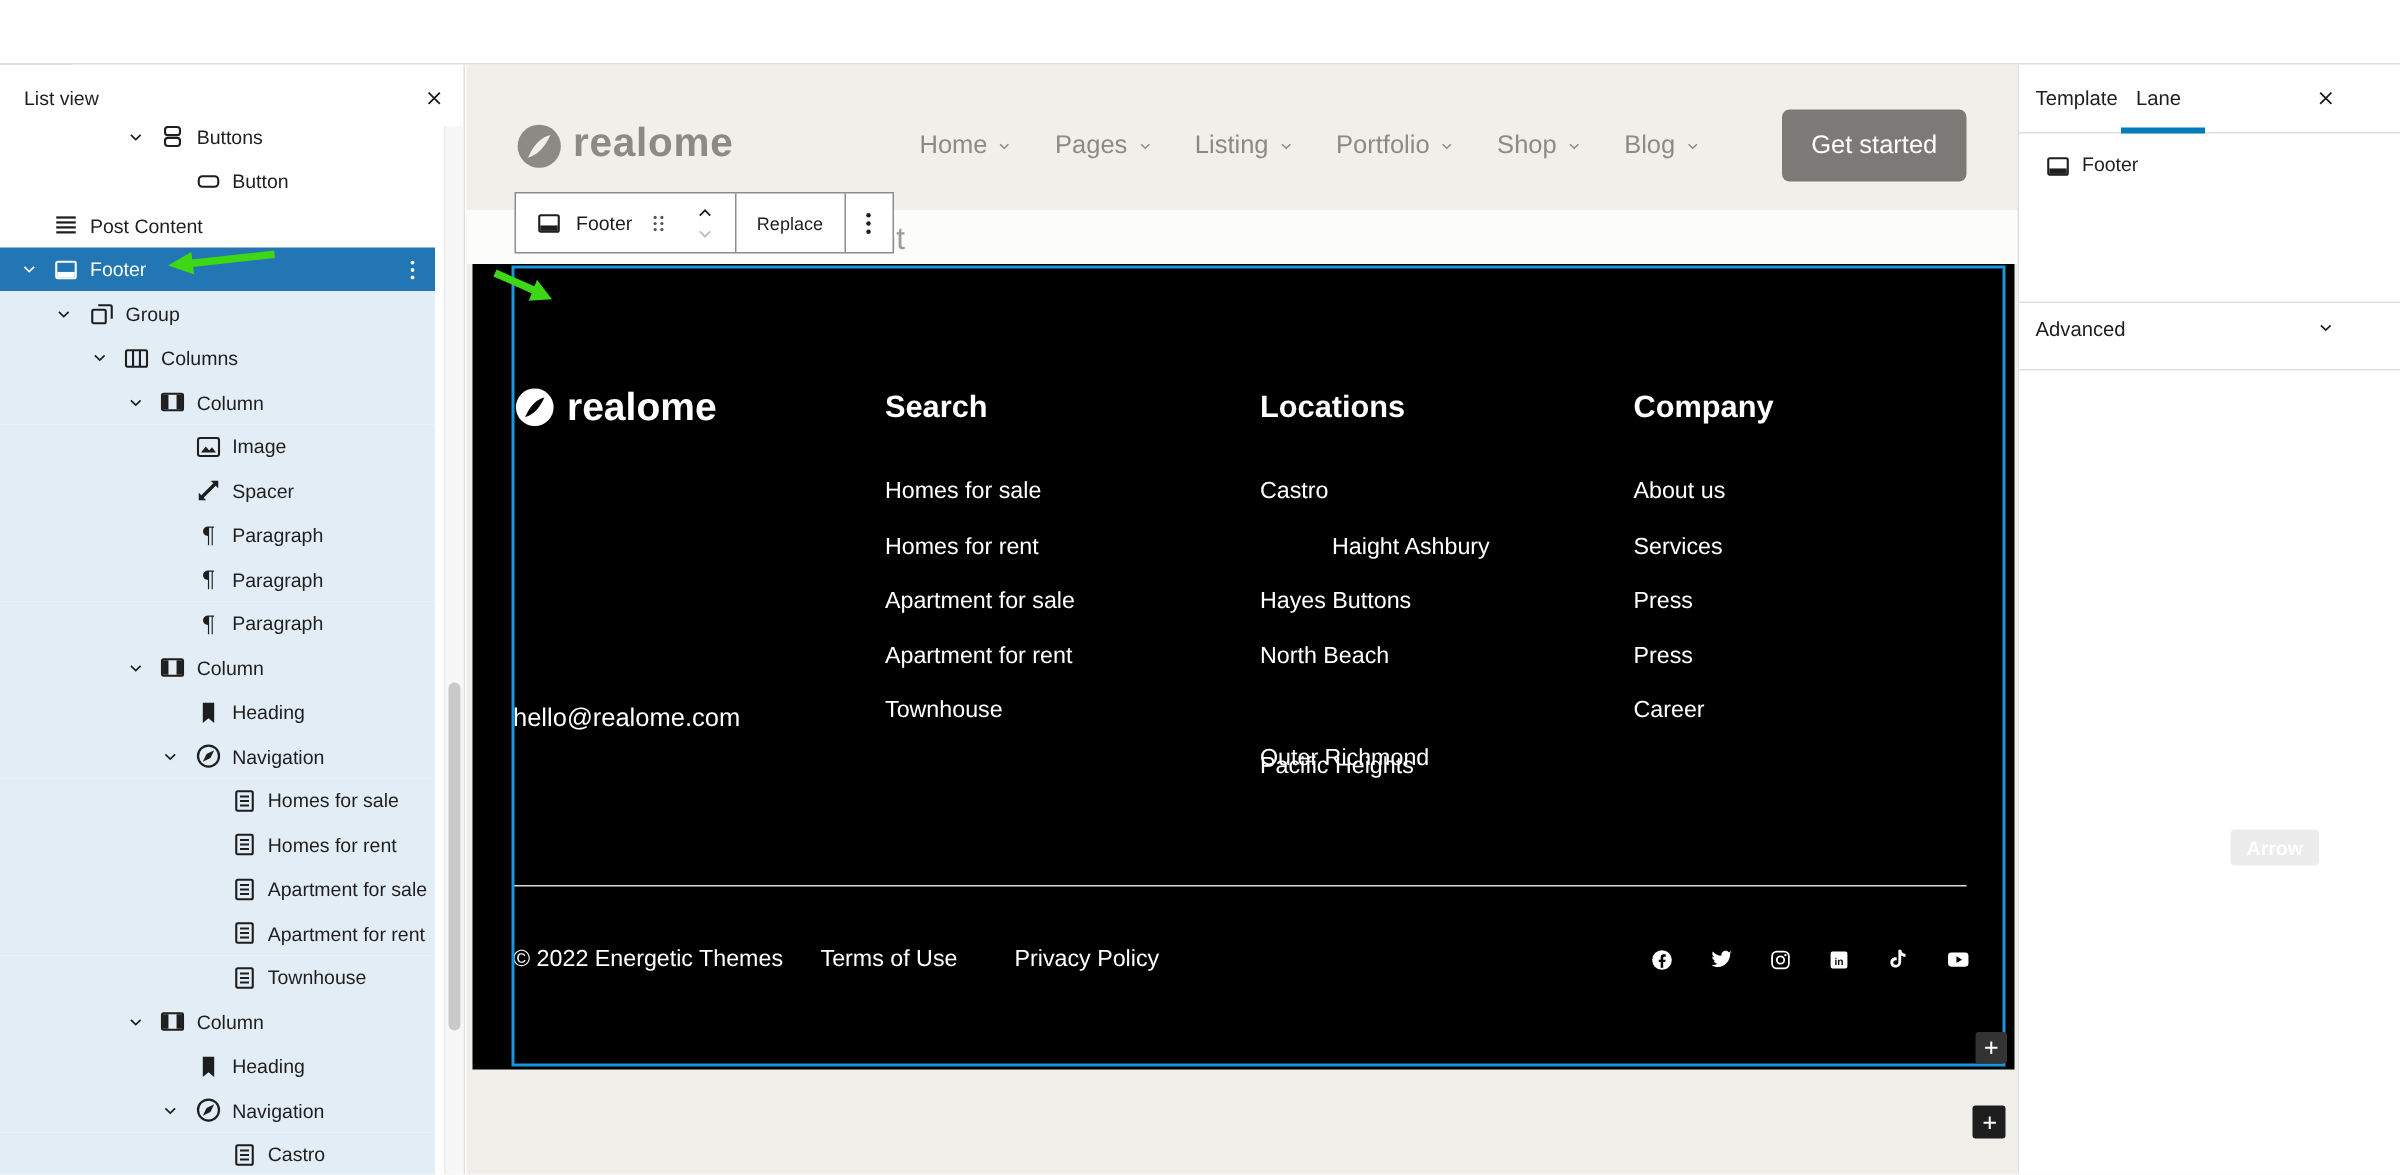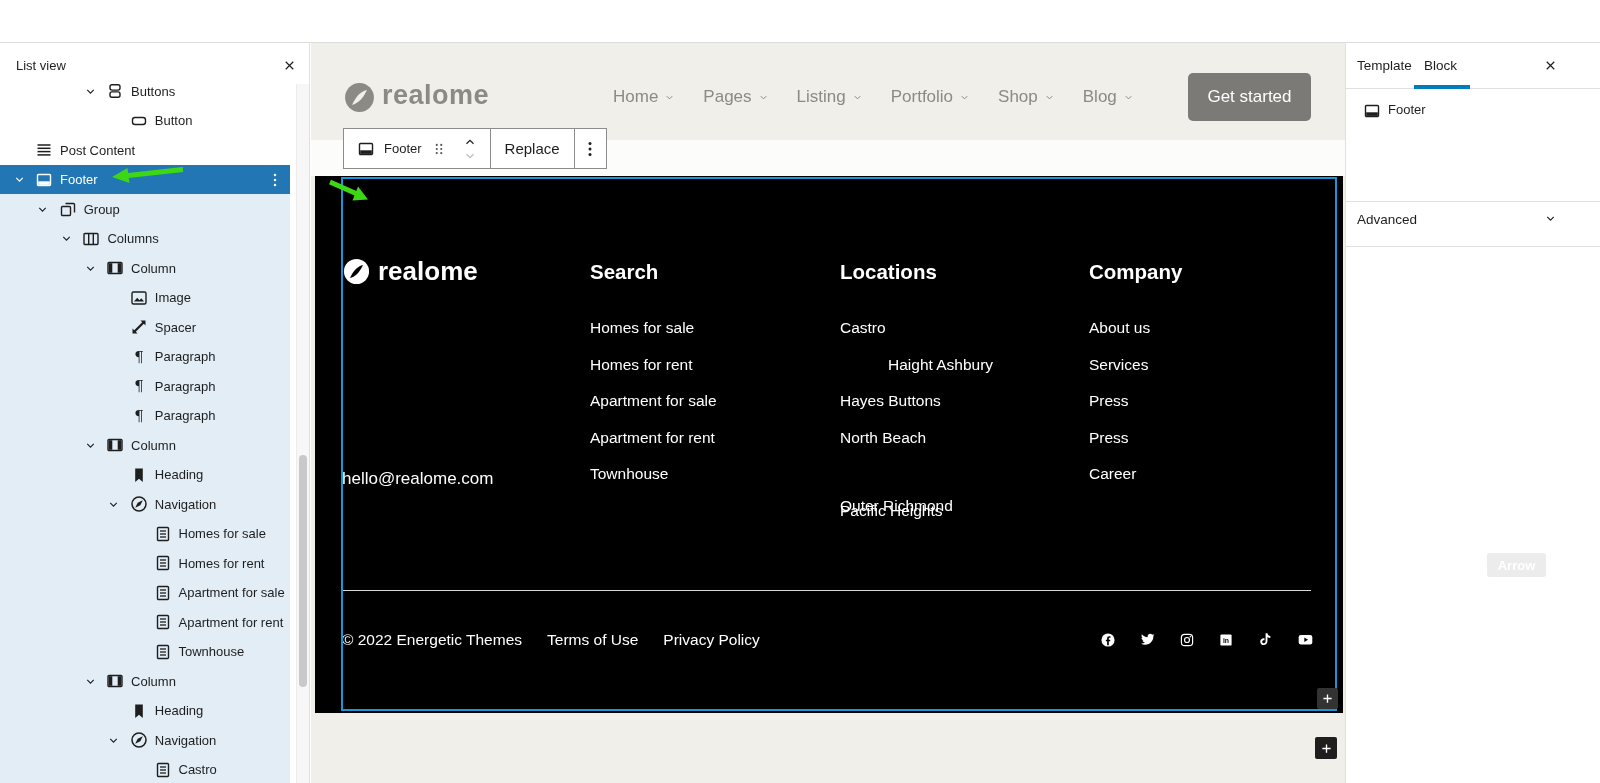--- a/index.html
+++ b/index.html
@@ -46,21 +46,21 @@
   #site-brand{left:382px;top:80px;font-size:27px;font-weight:bold;color:#8b8a85;letter-spacing:.5px;}
   #site-nav{left:613px;top:84px;display:flex;gap:28px;height:26px;align-items:center;}
   .nav-item{display:flex;align-items:center;gap:6px;color:#8b8a85;font-size:17px;}
   #cta-btn{left:1188px;top:73px;width:123px;height:48px;background:#7b7a77;border-radius:5px;color:#fff;font-size:17px;display:flex;align-items:center;justify-content:center;}
 
   
   #block-toolbar{left:343px;top:128px;height:39px;background:#fff;border:1px solid #8c8c8c;display:flex;z-index:5;box-sizing:content-box;}
   #block-toolbar .sec{display:flex;align-items:center;height:39px;box-sizing:border-box;}
   #bt-main{padding:0 8px 0 12px;gap:8px;}
   #bt-movers{display:flex;flex-direction:column;align-items:center;justify-content:center;margin-left:2px;width:24px;}
-  #bt-replace{border-left:1px solid #8c8c8c;padding:0 14px;font-size:15px;}
+  #bt-replace{border-left:1px solid #8c8c8c;padding:0 14px;font-size:12px;}
   #bt-options{border-left:1px solid #8c8c8c;width:32px;justify-content:center;}
 
   
   #footer-black{left:315px;top:176px;width:1028px;height:537px;background:#000;}
   #footer-outline{left:341px;top:177px;width:996px;height:534px;border:2px solid #1b95d9;box-sizing:border-box;pointer-events:none;z-index:2;}
   #f-logo{left:343px;top:258px;}
   #f-brand{left:378px;top:256px;font-size:26px;font-weight:bold;color:#fff;}
   #f-address{left:342px;top:320px;width:200px;font-size:17px;line-height:29px;color:#fff;}
   #f-phone{left:342px;top:424px;font-size:17px;color:#000000;}
   #f-email{left:342px;top:469px;font-size:17px;color:#fff;}
@@ -664,21 +664,21 @@
       <div class="f-col-head" style="left: 1089px;">Company</div>
       <div class="f-link" style="left: 1089px; top: 319px;">About us</div>
       <div class="f-link" style="left: 1089px; top: 355.5px;">Services</div>
       <div class="f-link" style="left: 1089px; top: 392px;">Press</div>
       <div class="f-link" style="left: 1089px; top: 428.5px;">Press</div>
       <div class="f-link" style="left: 1089px; top: 465px;">Career</div>
     </div>
   <div id="f-divider" class="abs"></div>
   <div id="f-bottom" class="abs">
     <span>© 2022 Energetic Themes</span>
-    <span id="legal" style="display: inline-flex; gap: 25px;">
+    <span id="legal" style="display: inline-flex; gap: 38px;">
         <span>Terms of Use</span>
         <span>Privacy Policy</span>
       </span>
   </div>
   <div id="f-social" class="abs">
       <span class="icon">
         <svg width="16" height="16" viewBox="0 0 20 20" xmlns="http://www.w3.org/2000/svg">
           <circle cx="10" cy="10" r="8.2" fill="#fff"></circle>
           <path d="M11 16.5 v-4.8 h1.7 l.3-2 h-2 V8.2 c0-.6.2-1 1-1 h1.1 V5.4 c-.2 0-.9-.1-1.6-.1 -1.6 0-2.6 1-2.6 2.7 v1.7 H7.3 v2 H8.9 v4.8 z" fill="#000"></path>
         </svg>
@@ -724,21 +724,21 @@
       <span class="icon">
         <svg width="15" height="15" viewBox="0 0 20 20" xmlns="http://www.w3.org/2000/svg">
           <path d="M10 4.5 V15.5 M4.5 10 H15.5" stroke="#fff" stroke-width="1.8"></path>
         </svg>
       </span>
     </div>
 
   <div id="sidebar" class="abs"></div>
   <div id="sb-tabs" class="abs"></div>
   <div id="tab-template" class="abs">Template</div>
-  <div id="tab-block" class="abs">Block</div>
+  <div id="tab-block" class="abs">Lane</div>
   <div id="tab-underline" class="abs"></div>
   <div id="sb-close" class="abs icon">
       <svg width="15" height="15" viewBox="0 0 20 20" xmlns="http://www.w3.org/2000/svg">
         <path d="M5 5 L15 15 M15 5 L5 15" stroke="#1e1e1e" stroke-width="1.6"></path>
       </svg>
     </div>
   <div id="sb-block-icon" class="abs icon">
       <svg width="20" height="20" viewBox="0 0 20 20" xmlns="http://www.w3.org/2000/svg">
         <rect x="3.5" y="4.5" width="13" height="11" rx="1" fill="none" stroke="currentColor" stroke-width="1.4"></rect>
         <rect x="4.2" y="11.3" width="11.6" height="3.6" fill="currentColor"></rect>

